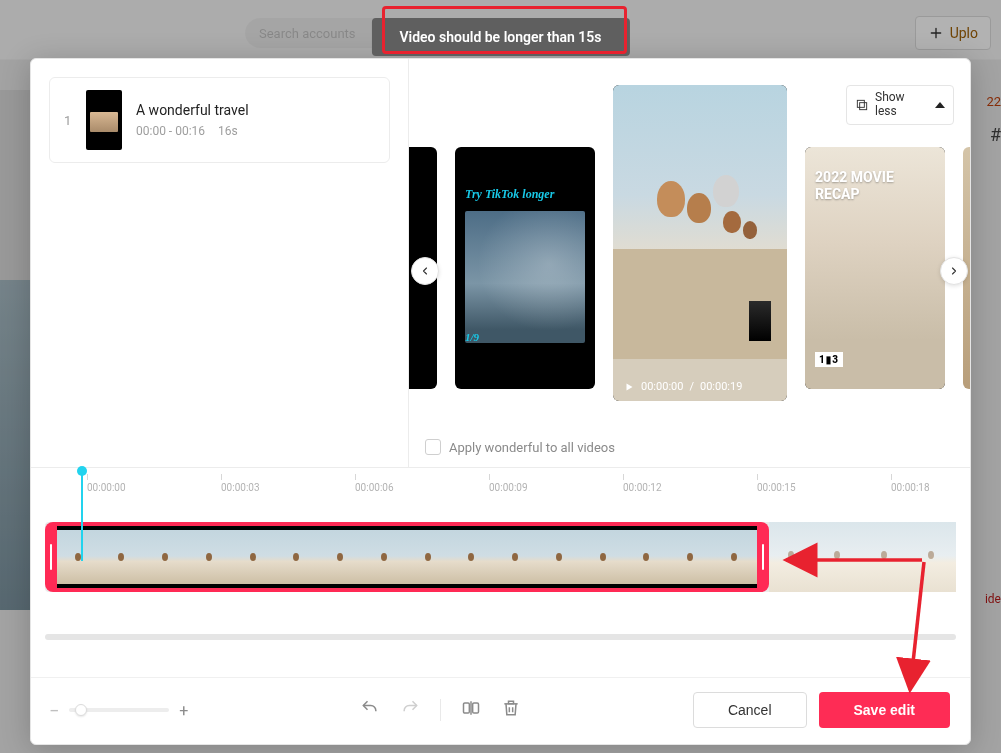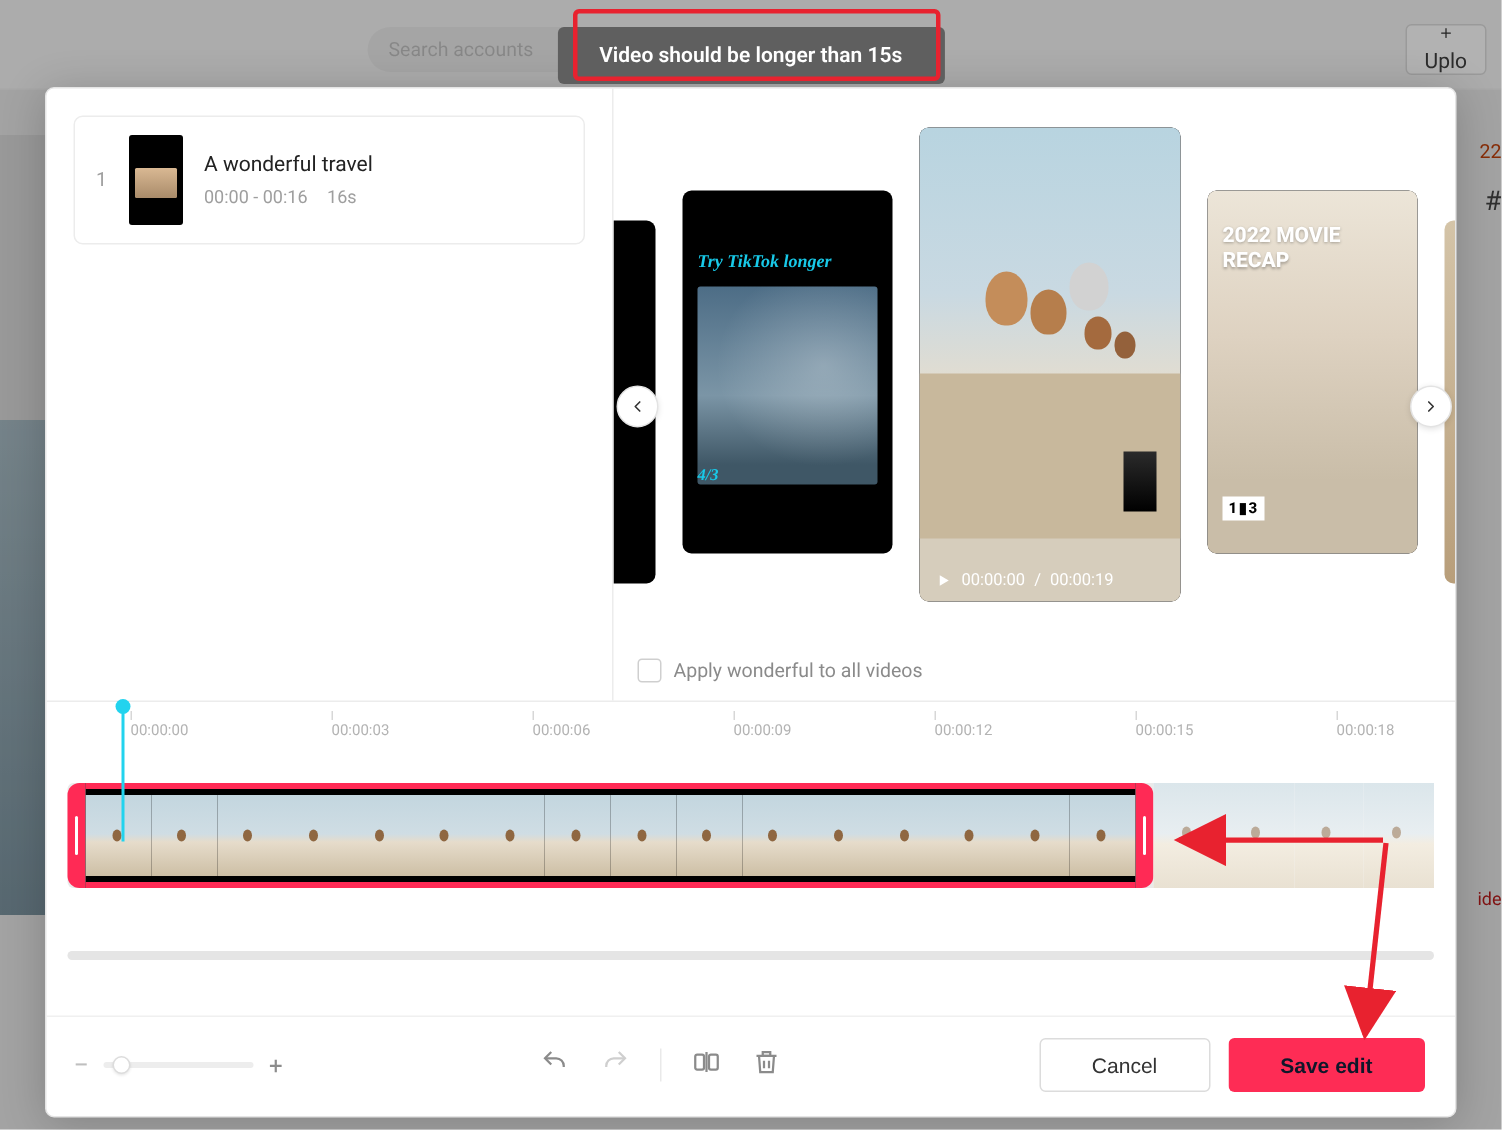--- a/index.html
+++ b/index.html
@@ -2,21 +2,21 @@
 <html><head>
 <meta charset="utf-8">
 <style>
   * { box-sizing: border-box; margin: 0; padding: 0; }
   html, body { width: 1001px; height: 753px; font-family: -apple-system, BlinkMacSystemFont, "Segoe UI", Roboto, Arial, sans-serif; background:#f5f5f5; overflow:hidden; }
 
   
   .bg { position:absolute; inset:0; background:#eaeaea; }
   .bg-top { position:absolute; top:0; left:0; right:0; height:60px; background:rgba(255,255,255,0.6); border-bottom:1px solid rgba(0,0,0,0.03);}
   .bg-search { position:absolute; top:18px; left:245px; width:305px; height:30px; background:rgba(0,0,0,0.04); border-radius:15px; color:rgba(0,0,0,0.18); font-size:13px; display:flex; align-items:center; padding-left:14px;}
-  .bg-upload { position:absolute; top:16px; right:10px; height:34px; background:#fff; border:1px solid #ddd; border-radius:4px; display:flex; align-items:center; padding:0 12px; font-size:14px; color:#404040; gap:6px;flex-direction:column;}
+  .bg-upload { position:absolute; top:16px; right:10px; height:34px; background:#fff; border:1px solid #ddd; border-radius:4px; display:flex; align-items:center; padding:0 12px; font-size:14px; color:#a16207; gap:6px;}
   .bg-upload svg{width:16px;height:16px;}
   .bg-left-thumb{position:absolute; top:90px; left:0; width:40px; height:300px; background:rgba(0,0,0,0.06);}
   .bg-right-text{position:absolute; top:94px; right:0; font-size:13px; color:#c2410c;}
   .bg-right-hash{position:absolute; top:124px; right:0; font-size:18px; color:#444;}
   .bg-side-text{position:absolute; top:592px; right:0; font-size:12px; color:#b91c1c;}
   .bg-thumb2{position:absolute; top:280px; left:0; width:38px; height:330px; background:linear-gradient(#a8bcc5,#7d95a1); }
 
   .scrim{position:absolute; inset:0; background:rgba(0,0,0,0.30);}
 
   
@@ -37,21 +37,21 @@
   .clip-thumb::after{content:""; position:absolute; left:4px; right:4px; top:22px; height:20px; background:linear-gradient(#d9b893,#a98b6a); border-radius:1px;}
   .clip-meta .title{font-size:14px; color:#222; margin-bottom:6px;}
   .clip-meta .sub{font-size:12px; color:#9e9e9e;}
   .clip-meta .sub span + span{margin-left:10px;}
 
   
   .carousel{position:absolute; top:26px; left:0; right:0; display:flex; align-items:flex-start; gap:18px; padding-left:0px;}
   .tpl{background:#000; border-radius:6px; flex-shrink:0; position:relative; overflow:hidden;}
   .tpl.small{width:140px; height:242px;}
   .tpl.big{width:174px; height:316px;}
-  .tpl.headcut{margin-top:42px;}
+  .tpl.headcut{margin-top:62px;}
   .tpl.edge-left{width:28px; height:242px; border-radius:0 6px 6px 0; margin-top:62px;}
   .tpl.edge-right{width:16px; height:242px; border-radius:6px 0 0 6px; margin-top:62px; background:linear-gradient(#d4c4a8,#b89e7a);}
   .tpl .effect-txt{position:absolute; top:40px; left:10px; color:#18c9e8; font-family:"Comic Sans MS",cursive; font-size:12px; font-weight:600; font-style:italic;}
   .tpl .frac{position:absolute; bottom:46px; left:10px; color:#18c9e8; font-family:"Comic Sans MS",cursive; font-size:11px; font-weight:700; font-style:italic;}
   .tpl .mirror{position:absolute; top:64px; left:10px; right:10px; height:132px; background:linear-gradient(#4d6d86 0%, #7b95a6 55%, #3f5766 90%); border-radius:2px;}
   .tpl .mirror::after{content:""; position:absolute; inset:0; background:radial-gradient(ellipse at 70% 40%, rgba(255,255,255,0.25), transparent 60%);}
   .tpl.big .balloons{position:absolute; inset:0; background:linear-gradient(#b8d4e0 0%, #c9d9e2 35%, #e4ddcf 55%, #d6cdbc 80%);}
   .balloon{position:absolute; border-radius:50% 50% 46% 46%; }
   .b1{width:28px;height:36px;top:96px;left:44px;background:#c48d5a;}
   .b2{width:24px;height:30px;top:108px;left:74px;background:#b67e4c;}
@@ -112,21 +112,21 @@
   .zoom{display:flex; align-items:center; gap:10px; color:#bdbdbd;}
   .zoom .bar{width:100px; height:4px; background:#ededed; border-radius:2px; position:relative;}
   .zoom .knob{position:absolute; top:-4px; left:6px; width:12px; height:12px; background:#fff; border:1px solid #dcdcdc; border-radius:50%; box-shadow:0 1px 2px rgba(0,0,0,0.1);}
   .tools{display:flex; align-items:center; gap:20px; color:#9e9e9e;}
   .tools .vline{width:1px; height:22px; background:#e9e9e9;}
   .tools svg{width:20px;height:20px;stroke:#8b8b8b;fill:none;stroke-width:1.8;}
   .tools .disabled svg{stroke:#cfcfcf;}
   .actions{display:flex; align-items:center; gap:12px;}
   .btn{padding:9px 34px; font-size:14px; border-radius:4px; cursor:pointer; border:1px solid transparent;}
   .btn.cancel{background:#fff; color:#333; border-color:#dcdcdc;}
-  .btn.save{background:#fe2c55; color:#0f172a; font-weight:600;}
+  .btn.save{background:#fe2c55; color:#ffffff; font-weight:600;}
 
   
   .arrow-svg{position:absolute; left:0; top:0; width:1001px; height:753px; pointer-events:none; z-index:70;}
 </style>
 </head>
 <body>
 
 <div class="bg">
   <div class="bg-top"></div>
   <div class="bg-search">Search accounts</div>
@@ -160,39 +160,47 @@
           <div class="sub">
             <span>00:00 - 00:16</span>
             <span>16s</span>
           </div>
         </div>
       </div>
     </div>
 
     <div class="right-pane">
 
+      <div class="show-toggle">
+        <svg class="lead" viewBox="0 0 24 24">
+            <rect x="4" y="4" width="12" height="12" fill="none" stroke="#333" stroke-width="1.6"></rect>
+            <rect x="8" y="8" width="12" height="12" fill="none" stroke="#333" stroke-width="1.6"></rect>
+          </svg>
+        <div class="lbl">Show less</div>
+        <div class="caret"></div>
+      </div>
 
       <div class="nav-btn left">
         <svg viewBox="0 0 24 24">
             <path d="M15 6l-6 6 6 6" fill="none" stroke="#333" stroke-width="2.2" stroke-linecap="round" stroke-linejoin="round"></path>
           </svg>
       </div>
       <div class="nav-btn right">
         <svg viewBox="0 0 24 24">
             <path d="M9 6l6 6-6 6" fill="none" stroke="#333" stroke-width="2.2" stroke-linecap="round" stroke-linejoin="round"></path>
           </svg>
       </div>
 
       <div class="carousel">
         <div class="tpl edge-left"></div>
 
         <div class="tpl small headcut">
           <div class="effect-txt">Try TikTok longer</div>
           <div class="mirror"></div>
-          <div class="frac">4/3</div>
+          <div class="frac">1/9</div>
         </div>
 
         <div class="tpl big">
           <div class="balloons">
             <div class="balloon b1"></div>
               <div class="balloon b2"></div>
               <div class="balloon b3"></div>
               <div class="balloon b4"></div>
               <div class="balloon b5"></div>
           </div>

